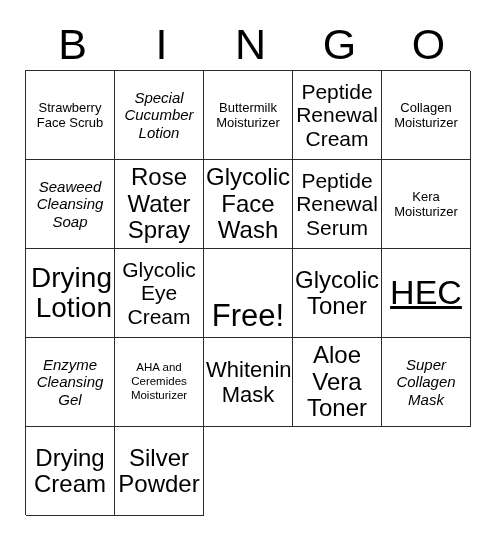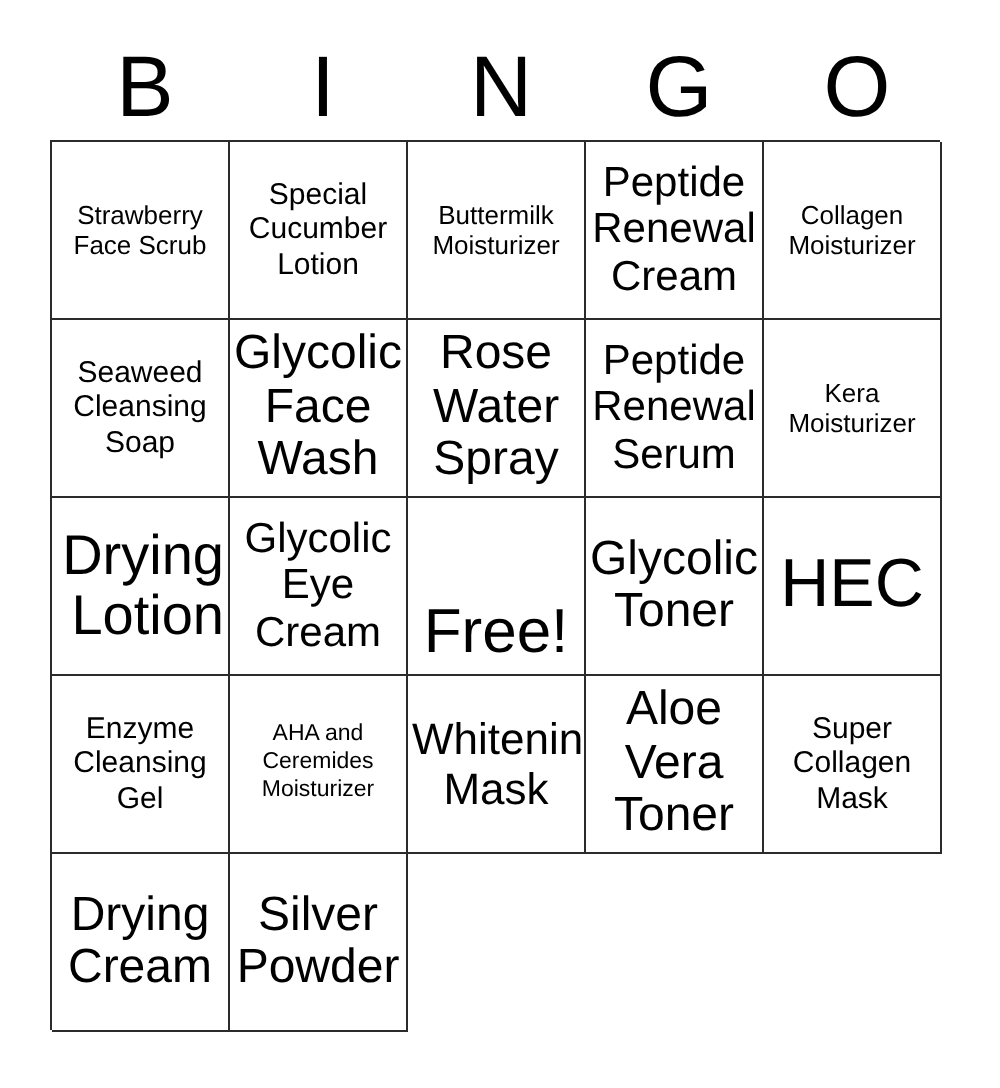--- a/index.html
+++ b/index.html
@@ -77,27 +77,27 @@
     width: 100%;
     text-align: center;
     line-height: 1.14;
     word-break: normal;
     hyphens: none;
   }
 
   
   .fs-xs  { font-size: 11.5px; line-height: 1.20; }
   .fs-sm  { font-size: 13px;   line-height: 1.18; }
-  .fs-md  { font-size: 15px;   line-height: 1.16; }
+  .fs-md  { font-size: 15px;   line-height: 1.16; font-style: italic; }
   .fs-lg  { font-size: 22px;   line-height: 1.14; }
   .fs-xl  { font-size: 21px;   line-height: 1.12; }
   .fs-2xl { font-size: 24px;   line-height: 1.10; }
   .fs-3xl { font-size: 28px;   line-height: 1.08; text-align: right; }
   .fs-free{ font-size: 31px;   line-height: 1.05; margin-top: 46px; }
-  .fs-hec { font-size: 34px;   line-height: 1.05; }
+  .fs-hec { font-size: 34px;   line-height: 1.05; text-decoration: underline; }
 </style>
 </head>
 <body>
 
 <div class="card">
 
   <div class="header-row">
     <div class="header-letter">B</div>
     <div class="header-letter">I</div>
     <div class="header-letter">N</div>
@@ -119,24 +119,24 @@
       <div class="cell">
         <span class="cell-text fs-xl">Peptide Renewal Cream</span>
       </div>
       <div class="cell">
         <span class="cell-text fs-sm">Collagen Moisturizer</span>
       </div>
       <div class="cell">
         <span class="cell-text fs-md">Seaweed Cleansing Soap</span>
       </div>
       <div class="cell">
-        <span class="cell-text fs-2xl">Glycolic Face Wash</span>
+        <span class="cell-text fs-2xl">Rose Water Spray</span>
       </div>
       <div class="cell">
-        <span class="cell-text fs-2xl">Rose Water Spray</span>
+        <span class="cell-text fs-2xl">Glycolic Face Wash</span>
       </div>
       <div class="cell">
         <span class="cell-text fs-xl">Peptide Renewal Serum</span>
       </div>
       <div class="cell">
         <span class="cell-text fs-sm">Kera Moisturizer</span>
       </div>
       <div class="cell">
         <span class="cell-text fs-3xl">Drying Lotion</span>
       </div>

